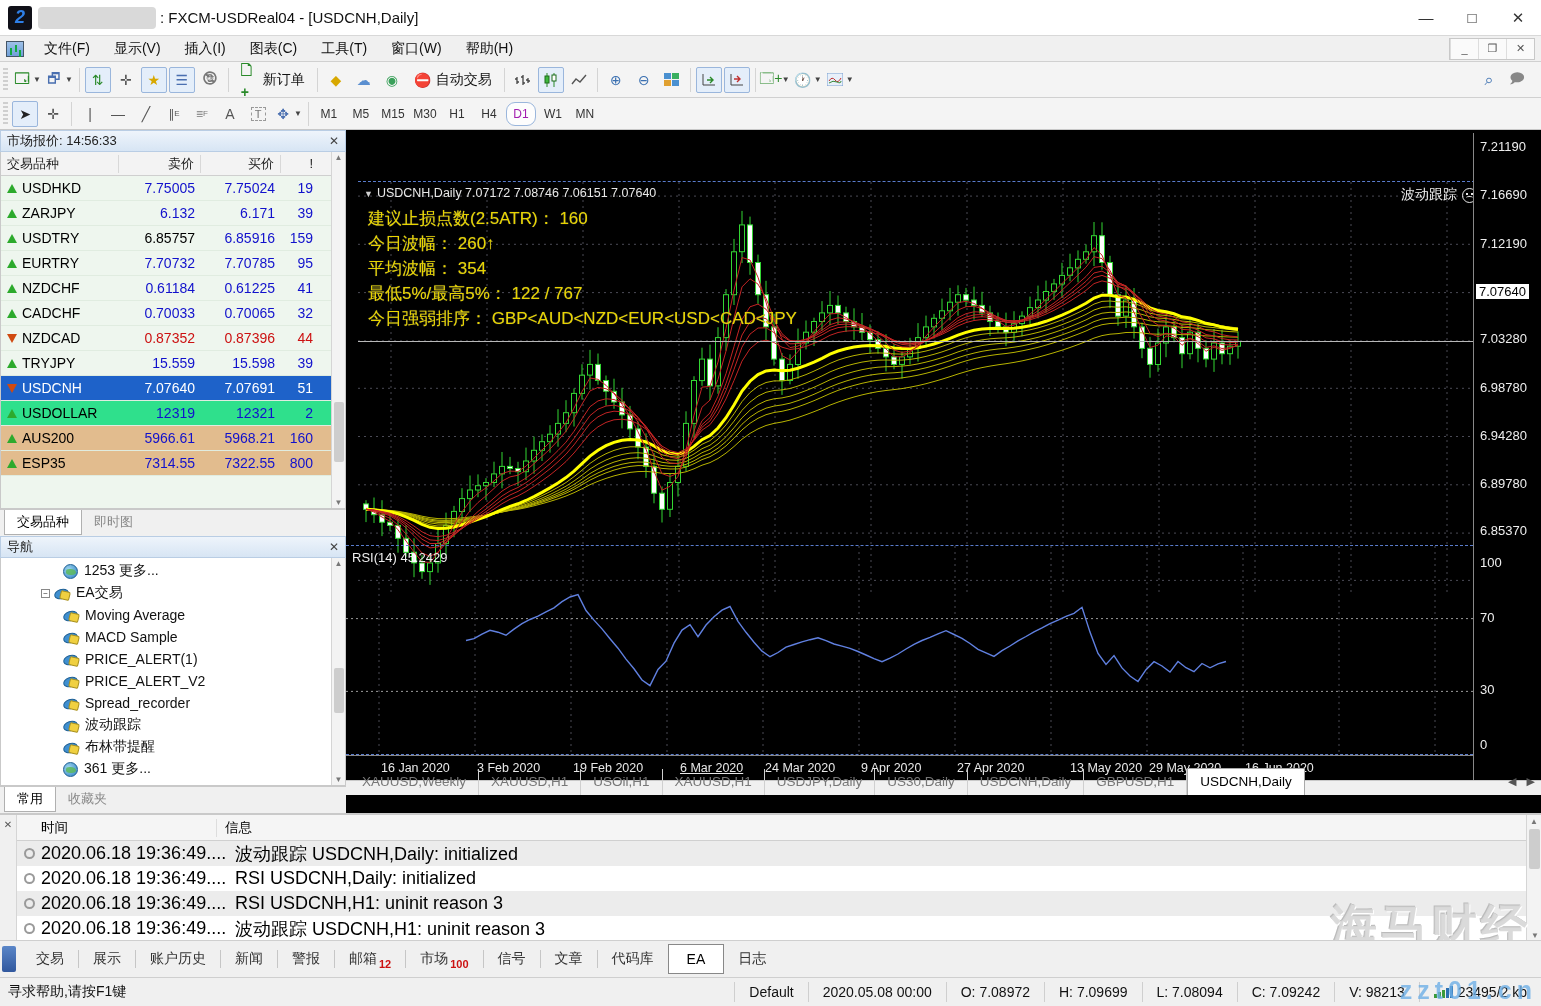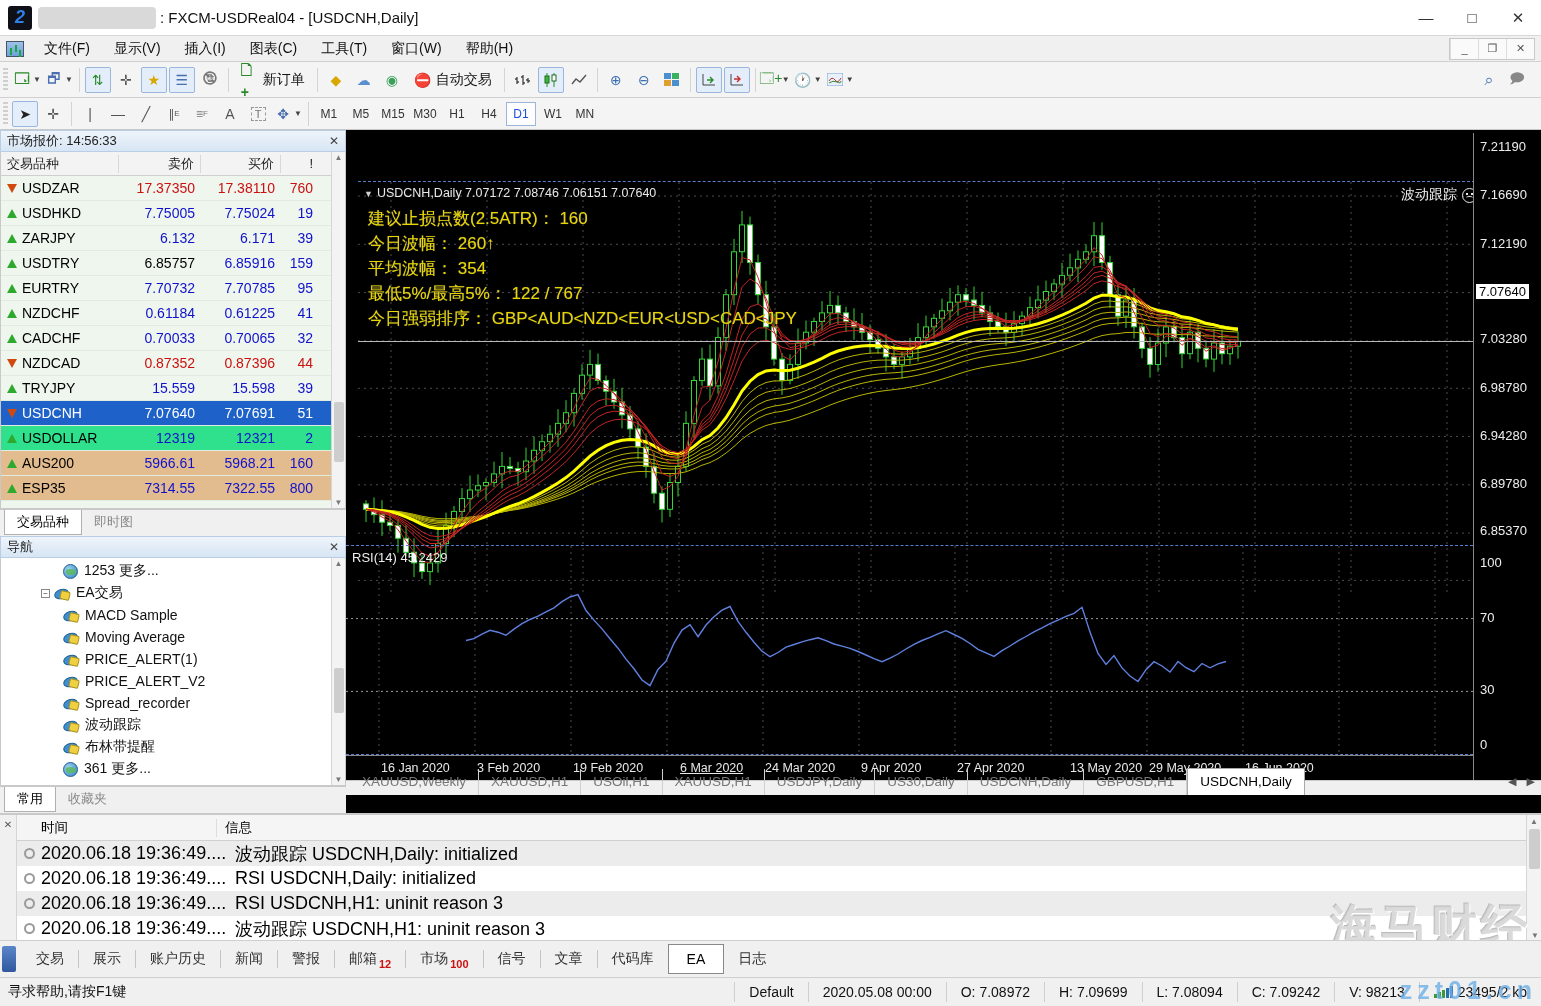--- a/index.html
+++ b/index.html
@@ -28,21 +28,21 @@
 .toolbar2 { position:absolute; left:0; top:98px; width:100%; height:32px; background:#f4f4f4; display:flex; align-items:center; border-bottom:1px solid #c8c8c8; }
 .tb-sep { width:1px; height:24px; background:#d4d4d4; margin:0 4px; }
 .tb-grip { width:5px; height:24px; margin:0 3px; background:repeating-linear-gradient(180deg,#cfcfcf 0 2px,#f4f4f4 2px 4px); }
 .tbtn { min-width:26px; height:26px; display:flex; align-items:center; justify-content:center; margin:0 1px; border:1px solid transparent; border-radius:2px; font-size:15px; position:relative; }
 .tbtn.pressed { border-color:#9ab6dc; background:#e4eefa; }
 .tbtn .caret { font-size:8px; color:#444; margin-left:2px; }
 .tbtn-label { font-size:14px; margin-left:4px; color:#111; }
 .ico { display:inline-flex; align-items:center; justify-content:center; width:18px; height:18px; font-size:14px; }
 .ico svg { display:block; }
 .tf-btn { min-width:30px; height:24px; display:flex; align-items:center; justify-content:center; font-size:12px; color:#333; margin:0 1px; border:1px solid transparent; }
-.tf-btn.active { border-color:#9ab6dc; background:#fdfdfd; color:#1d4ed8; }
+.tf-btn.active { border-color:#9ab6dc; background:#fdfdfd; color:#a21caf;border-radius:9px; }
 .right-tools { margin-left:auto; display:flex; margin-right:10px; }
 
 
 .main { position:absolute; left:0; top:130px; width:100%; height:683px; }
 .left-col { position:absolute; left:0; top:0; width:346px; height:683px; background:#f0f0f0; border-right:2px solid #c9c9c9; }
 
 
 .panel-header { height:22px; background:linear-gradient(#eef4fb,#d7e5f4); border:1px solid #b9cde4; display:flex; align-items:center; padding:0 6px; font-size:13px; color:#222; }
 .panel-close { margin-left:auto; color:#444; font-size:12px; }
 .panel-tabs { display:flex; align-items:flex-start; height:27px; background:#f0f0f0; border-top:1px solid #c9c9c9; padding-left:4px; }
@@ -360,29 +360,20 @@
         <div class="mw-table">
           <div class="mw-head">
             <div class="c-sym">交易品种</div>
             <div class="c-sell">卖价</div>
             <div class="c-buy">买价</div>
             <div class="c-ex">!</div>
           </div>
           <div id="mw-rows">
               <div class="mw-row">
                 <div class="c-sym sym">
-                  <span class="arr down"></span>
-                  <span>USDZAR</span>
-                </div>
-                <div class="c-sell" style="color: rgb(204, 17, 17);">17.37350</div>
-                <div class="c-buy" style="color: rgb(204, 17, 17);">17.38110</div>
-                <div class="c-ex" style="color: rgb(204, 17, 17);">760</div>
-              </div>
-              <div class="mw-row">
-                <div class="c-sym sym">
                   <span class="arr up"></span>
                   <span>USDHKD</span>
                 </div>
                 <div class="c-sell" style="color: rgb(17, 17, 204);">7.75005</div>
                 <div class="c-buy" style="color: rgb(17, 17, 204);">7.75024</div>
                 <div class="c-ex" style="color: rgb(17, 17, 204);">19</div>
               </div>
               <div class="mw-row">
                 <div class="c-sym sym">
                   <span class="arr up"></span>
@@ -509,26 +500,26 @@
               </div>
               <div class="tree-row">
                 <span style="width: 40px; display: inline-block; border-left: none;"></span>
                 <span class="expand-box">−</span>
                 <span class="glyph-ea"></span>
                 <span>EA交易</span>
               </div>
               <div class="tree-row">
                 <span style="width: 62px; display: inline-block; border-left: none;"></span>
                 <span class="glyph-ea"></span>
-                <span>MACD Sample</span>
+                <span>Moving Average</span>
               </div>
               <div class="tree-row">
                 <span style="width: 62px; display: inline-block; border-left: none;"></span>
                 <span class="glyph-ea"></span>
-                <span>Moving Average</span>
+                <span>MACD Sample</span>
               </div>
               <div class="tree-row">
                 <span style="width: 62px; display: inline-block; border-left: none;"></span>
                 <span class="glyph-ea"></span>
                 <span>PRICE_ALERT(1)</span>
               </div>
               <div class="tree-row">
                 <span style="width: 62px; display: inline-block; border-left: none;"></span>
                 <span class="glyph-ea"></span>
                 <span>PRICE_ALERT_V2</span>

